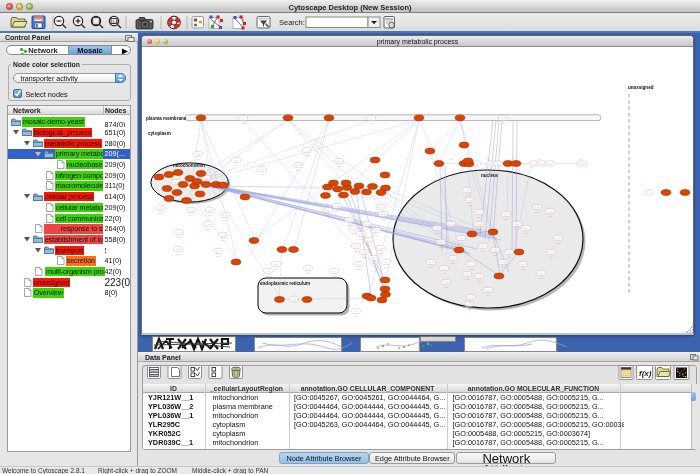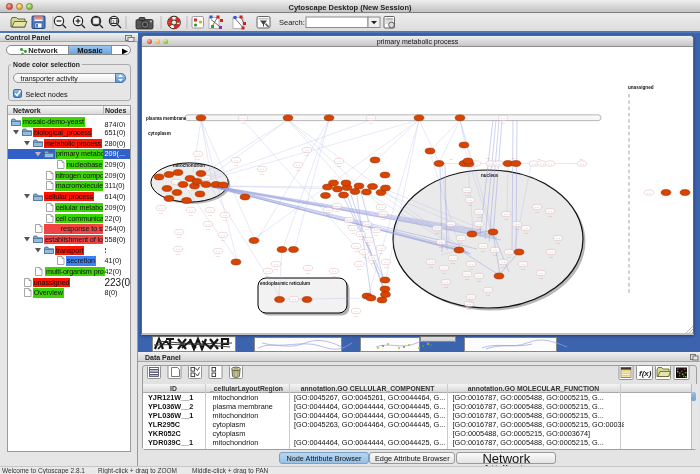--- a/index.html
+++ b/index.html
@@ -298,21 +298,21 @@
           <rect x="0.5" y="3.6" width="9" height="3.9" fill="#94bcdd" stroke="#42688e" stroke-width="0.6"></rect>
         </svg>
         <div class="abs" style="left:46.9px;top:0.8px;max-width:48.6px;background:#ff1400;font-size:7.2px;letter-spacing:-0.1px;line-height:9.2px;color:#111;white-space:nowrap;overflow:hidden;padding:0 1px">transport</div>
         <div class="abs" style="left:96.5px;top:0.8px;font-size:7.2px;line-height:9.2px;color:#111">558(0)</div>
       </div>
 <div class="abs" style="left:0;top:150.1px;width:122px;height:10.7px;overflow:hidden">
         <svg width="8" height="9" style="position:absolute;left:48.9px;top:0.8px">
           <path d="M0.5 0.5 L5 0.5 L7 2.5 L7 8.5 L0.5 8.5 Z" fill="#fff" stroke="#909090" stroke-width="0.8"></path>
           <path d="M5 0.5 L5 2.5 L7 2.5" fill="none" stroke="#909090" stroke-width="0.8"></path>
         </svg>
-        <div class="abs" style="left:57.7px;top:0.8px;max-width:37.8px;background:#3b82f6;font-size:7.2px;letter-spacing:-0.1px;line-height:9.2px;color:#111;white-space:nowrap;overflow:hidden;padding:0 1px">secretion</div>
+        <div class="abs" style="left:57.7px;top:0.8px;max-width:37.8px;background:#f97316;font-size:7.2px;letter-spacing:-0.1px;line-height:9.2px;color:#111;white-space:nowrap;overflow:hidden;padding:0 1px">secretion</div>
         <div class="abs" style="left:96.5px;top:0.8px;font-size:7.2px;line-height:9.2px;color:#111">41(0)</div>
       </div>
 <div class="abs" style="left:0;top:160.8px;width:122px;height:10.7px;overflow:hidden">
         <svg width="8" height="9" style="position:absolute;left:26.9px;top:0.8px">
           <path d="M0.5 0.5 L5 0.5 L7 2.5 L7 8.5 L0.5 8.5 Z" fill="#fff" stroke="#909090" stroke-width="0.8"></path>
           <path d="M5 0.5 L5 2.5 L7 2.5" fill="none" stroke="#909090" stroke-width="0.8"></path>
         </svg>
         <div class="abs" style="left:37px;top:0.8px;max-width:59.8px;background:#3dd404;font-size:7.2px;letter-spacing:-0.1px;line-height:9.2px;color:#111;white-space:nowrap;overflow:hidden;padding:0 1px">multi-organism pro</div>
         <div class="abs" style="left:96.5px;top:0.8px;font-size:7.2px;line-height:9.2px;color:#111">42(0)</div>
       </div>
@@ -924,21 +924,20 @@
    <div class="abs" style="left:310px;width:171px;overflow:hidden">[GO:0016787, GO:0005488, GO:0005215, GO:0003824, G...</div>
   </div>
   <div class="abs" style="left:0;top:46.1px;width:548px;height:8.9px;font-size:7.3px;line-height:8.9px;color:#111;white-space:nowrap">
    <div class="abs" style="left:5.5px;font-weight:bold">YKR052C</div>
    <div class="abs" style="left:70px">cytoplasm</div>
    <div class="abs" style="left:310px;width:171px;overflow:hidden">[GO:0005488, GO:0005215, GO:0003674]</div>
   </div>
   <div class="abs" style="left:0;top:55.0px;width:548px;height:8.9px;font-size:7.3px;line-height:8.9px;color:#111;white-space:nowrap">
    <div class="abs" style="left:5.5px;font-weight:bold">YDR039C__1</div>
    <div class="abs" style="left:70px">mitochondrion</div>
-   <div class="abs" style="left:151.5px;width:156px;overflow:hidden">[GO:0044464, GO:0044444, GO:0044425, G...</div>
    <div class="abs" style="left:310px;width:171px;overflow:hidden">[GO:0016787, GO:0005488, GO:0005215, G...</div>
   </div>
  </div>
 
  <div class="abs" style="left:552.5px;top:31.5px;width:6px;height:65.5px;background:#e6e6e6;border-left:1px solid #bbb"></div>
  <div class="abs" style="left:553px;top:40px;width:5px;height:9px;background:linear-gradient(#9cc0e8,#6f9fd4);border-radius:2px"></div>
 
  <div class="abs" style="left:141.4px;top:100px;width:89.2px;height:11.5px;background:linear-gradient(#b8d6f0,#94c0e8);border:1px solid #7aa2c4;border-radius:3px;text-align:center;font-size:7.3px;line-height:11px;color:#111">Node Attribute Browser</div>
  <div class="abs" style="left:231.4px;top:100px;width:85.8px;height:11.5px;background:linear-gradient(#fafafa,#e4e4e4);border:1px solid #9a9a9a;border-radius:3px;text-align:center;font-size:7.3px;line-height:11px;color:#111">Edge Attribute Browser</div>
  <div class="abs" style="left:318.2px;top:100px;width:100.3px;height:11.5px;background:linear-gradient(#fafafa,#e4e4e4);border:1px solid #9a9a9a;border-radius:3px;text-align:center;font-size:13px;line-height:11px;color:#111">Network Attribute Browser</div>

